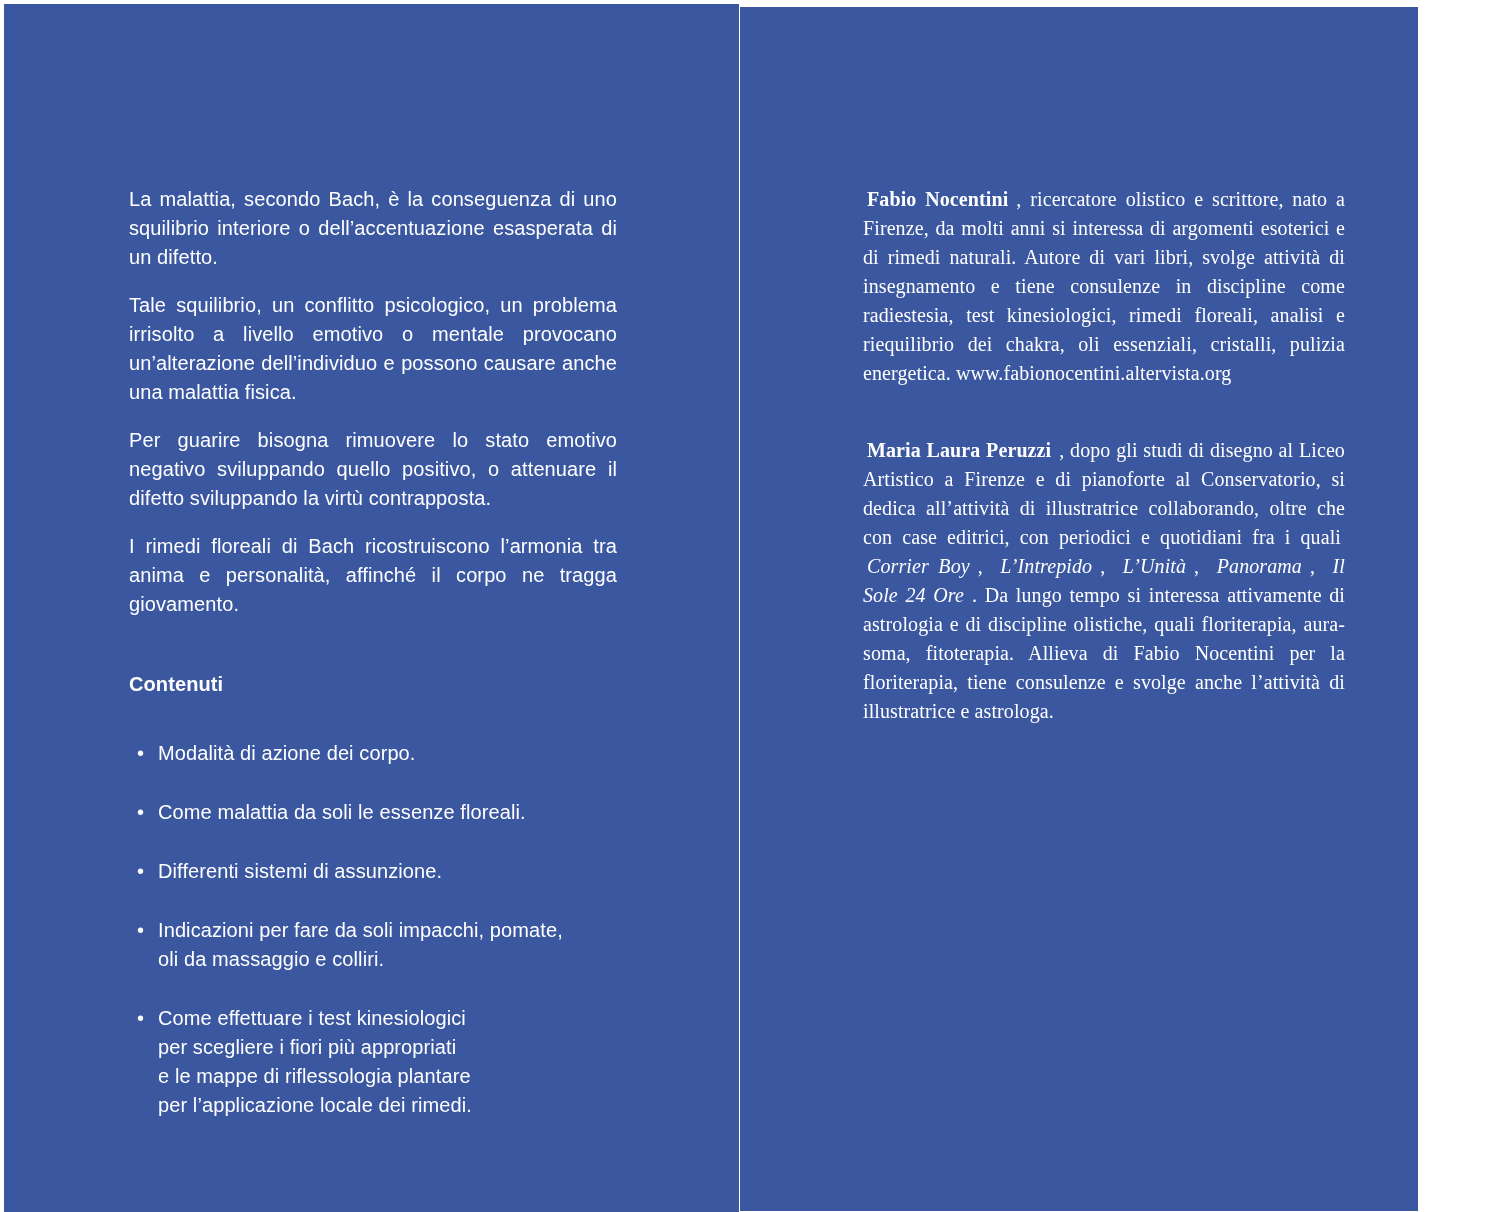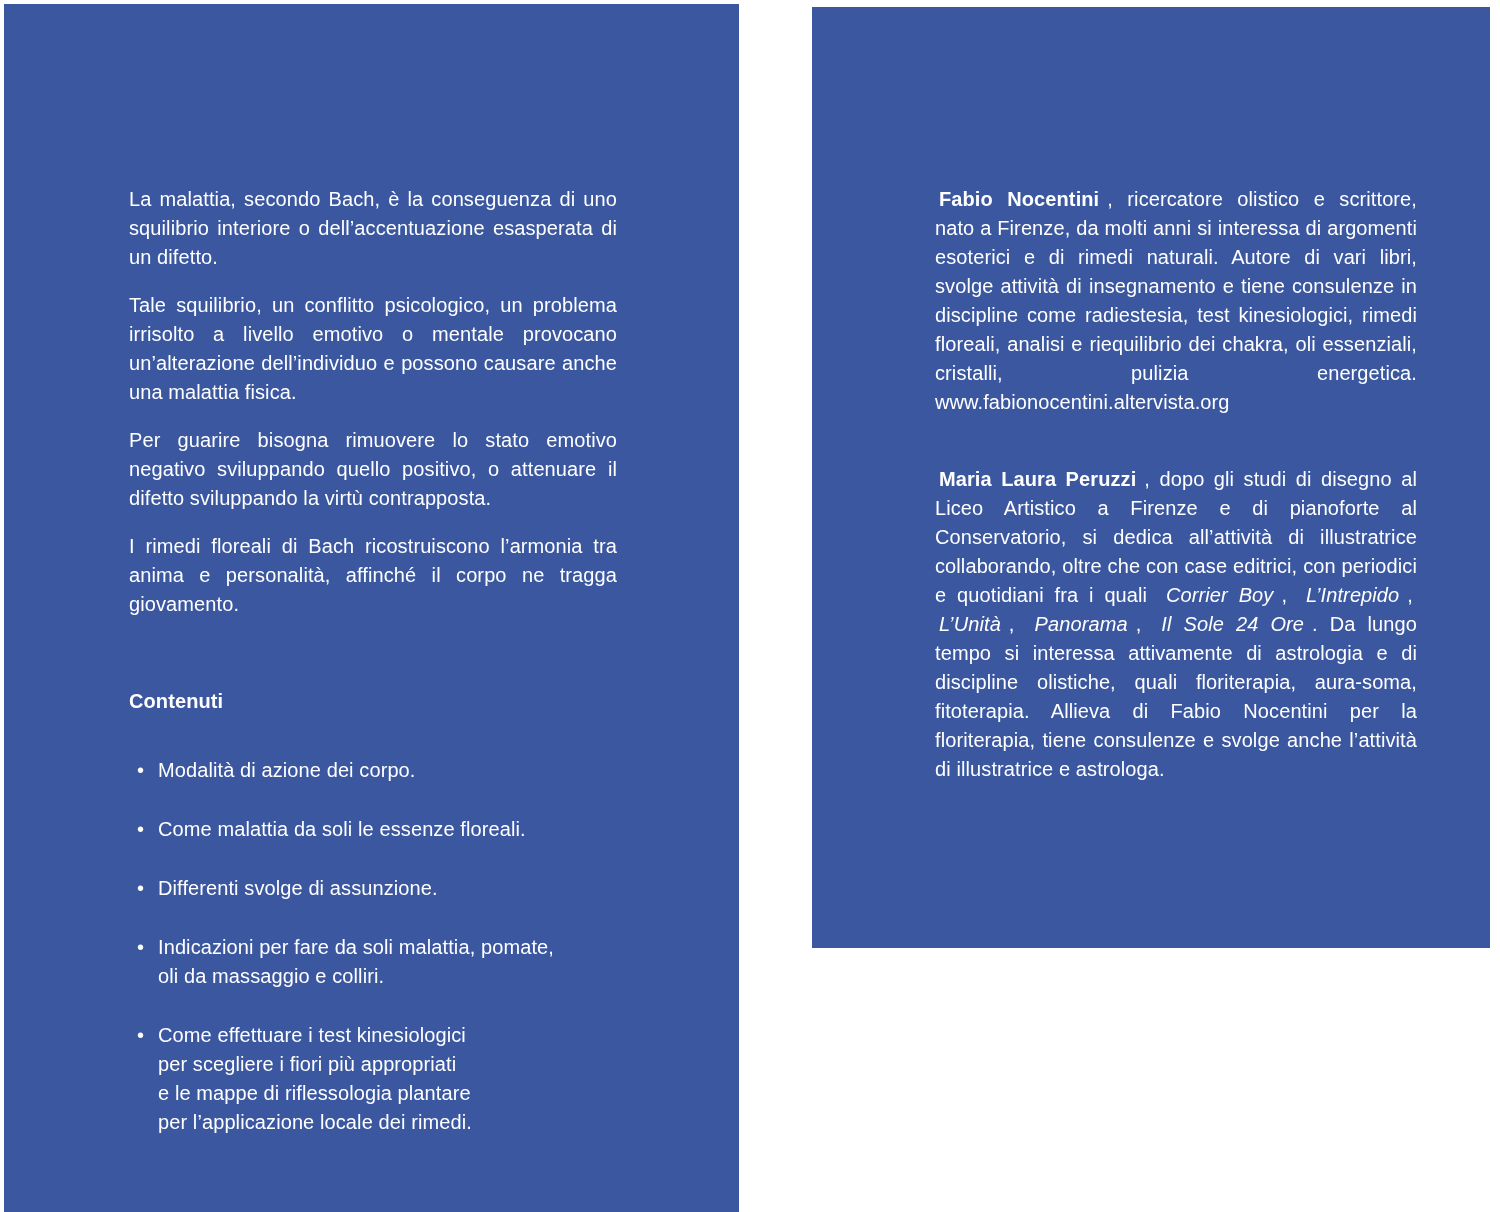--- a/index.html
+++ b/index.html
@@ -22,24 +22,25 @@
     position: absolute;
     background: var(--panel-bg);
   }
   .panel.left {
     left: 0;
     top: 0;
     width: 735px;
     height: 1212px;
   }
   .panel.right {
-    left: 808px;
+    left: 736px;
     top: 3px;
     width: 678px;
-    height: 941px;
+    height: 1204px;
+    font-family: Liberation Serif, serif;
   }
   .text-col {
     position: absolute;
     color: var(--text-color);
     font-size: 20px;
     line-height: 29px;
     letter-spacing: 0.1px;
   }
   .panel.left .text-col {
     left: 117px;
@@ -53,21 +54,21 @@
   }
   .para {
     text-align: justify;
     margin-bottom: 11px;
   }
   .para.bio { margin-bottom: 0; }
   .para.bio2 { margin-top: 40px; }
   .heading {
     font-size: 20px;
     font-weight: 700;
-    margin-top: 60px;
+    margin-top: 43px;
     margin-bottom: 24px;
   }
   ul.bullets {
     list-style: none;
   }
   ul.bullets li {
     display: flex;
     align-items: flex-start;
     margin-bottom: 14px;
     text-align: left;
@@ -97,25 +98,25 @@
       <li>
         <span class="marker">•</span>
         <span class="btext">Modalità di azione dei corpo.</span>
       </li>
       <li>
         <span class="marker">•</span>
         <span class="btext">Come malattia da soli le essenze floreali.</span>
       </li>
       <li>
         <span class="marker">•</span>
-        <span class="btext">Differenti svolge di assunzione.</span>
+        <span class="btext">Differenti sistemi di assunzione.</span>
       </li>
       <li>
         <span class="marker">•</span>
-        <span class="btext">Indicazioni per fare da soli malattia, pomate,
+        <span class="btext">Indicazioni per fare da soli impacchi, pomate,
 oli da massaggio e colliri.</span>
       </li>
       <li>
         <span class="marker">•</span>
         <span class="btext">Come effettuare i test kinesiologici
 per scegliere i fiori più appropriati
 e le mappe di riflessologia plantare
 per l’applicazione locale dei rimedi.</span>
       </li>
     </ul>

